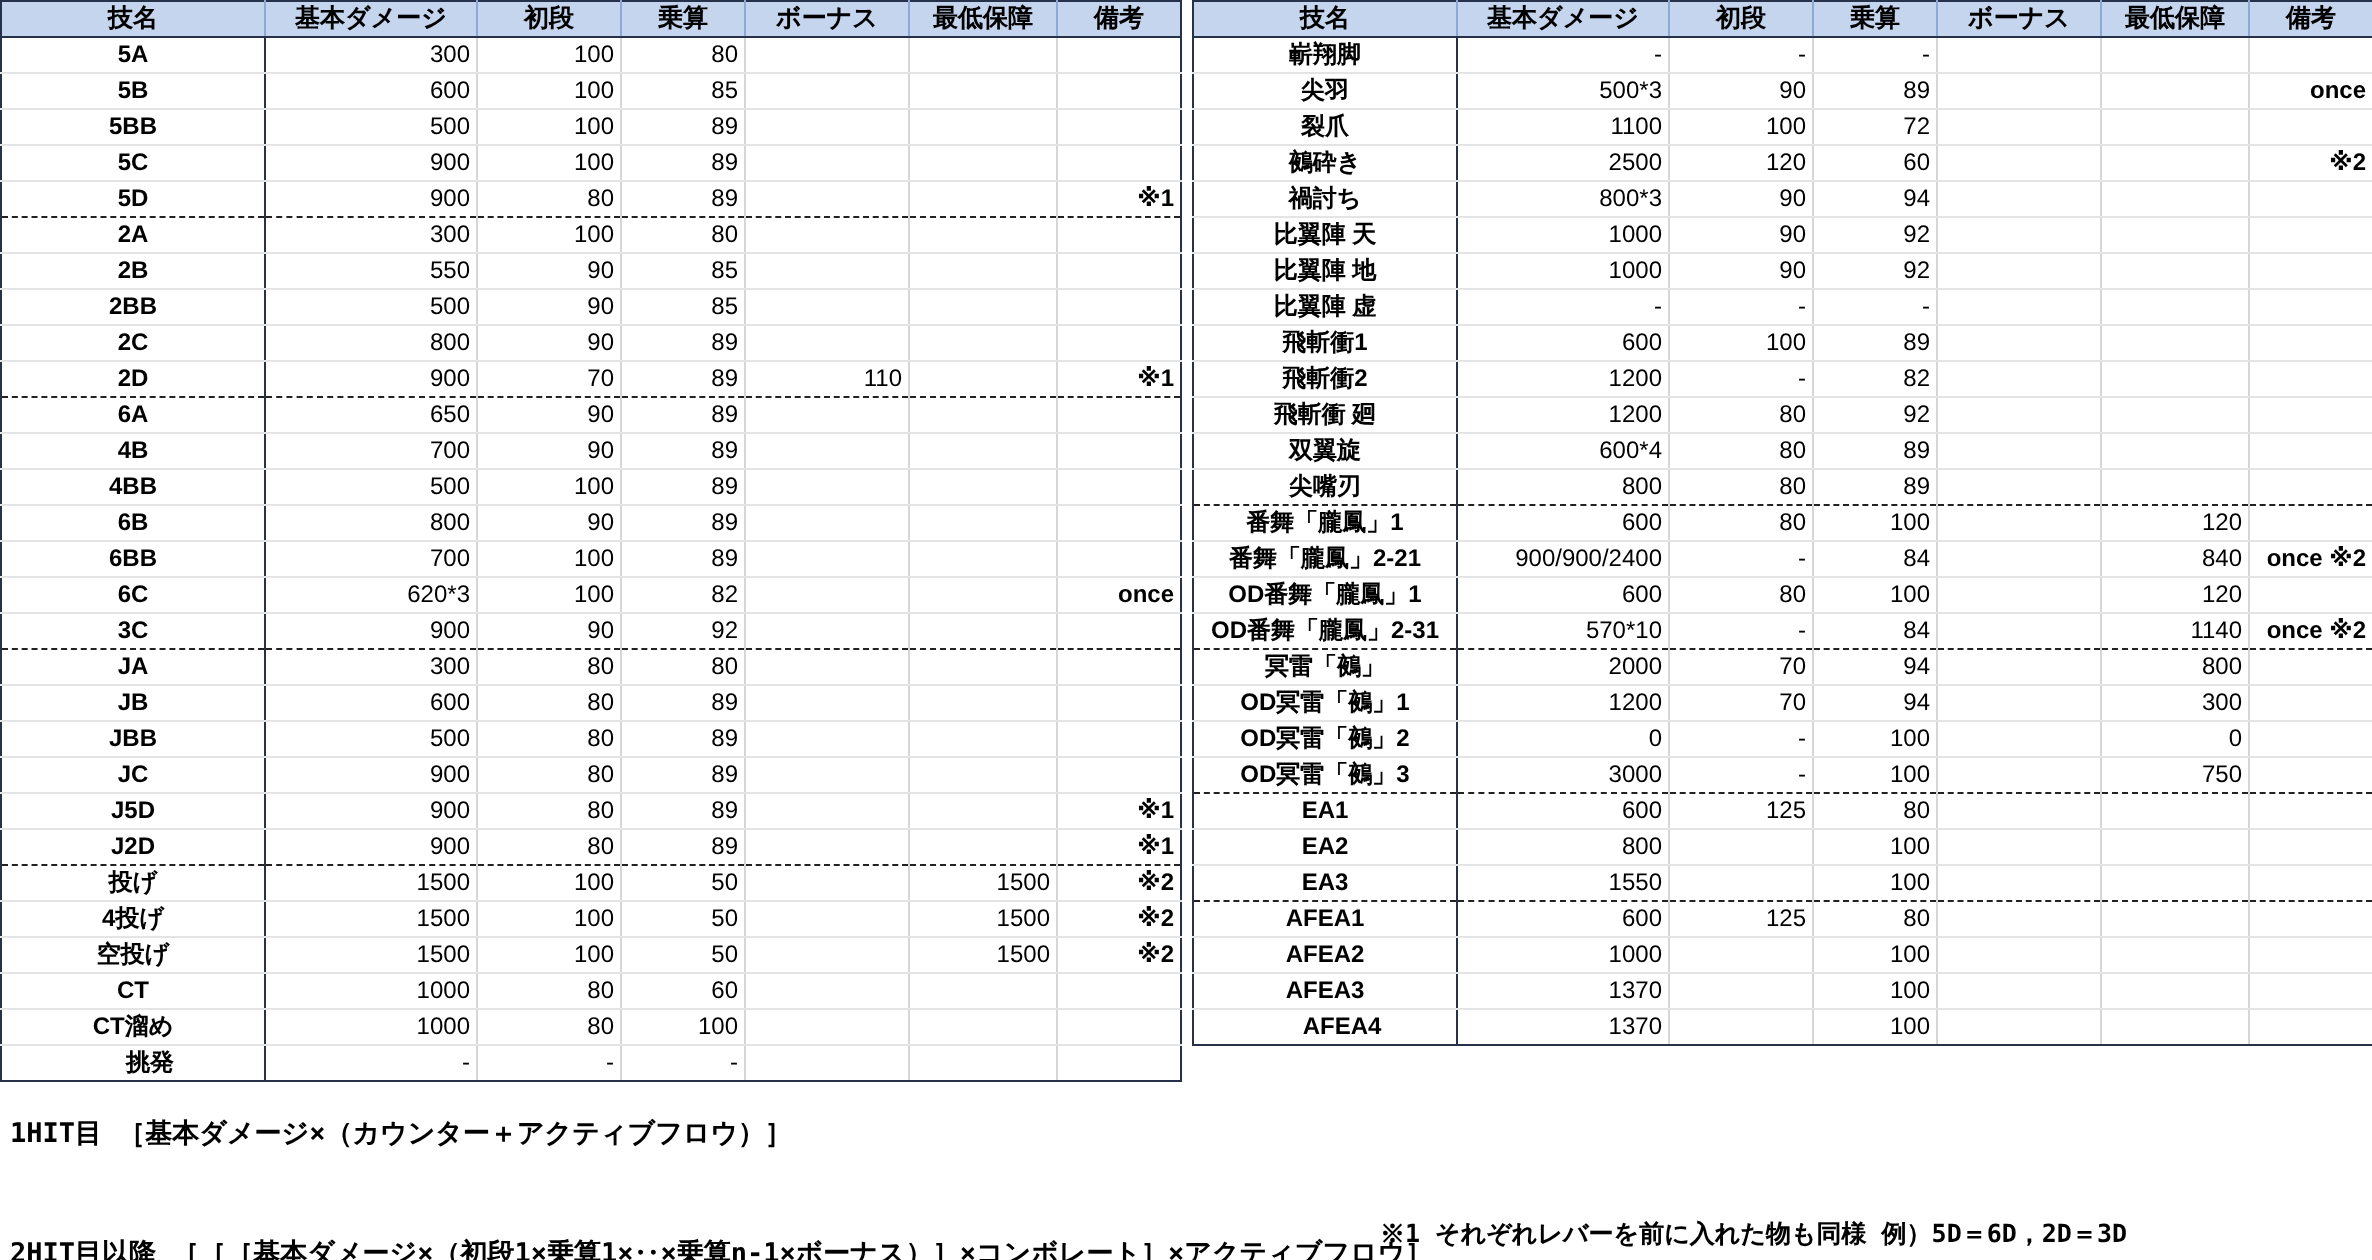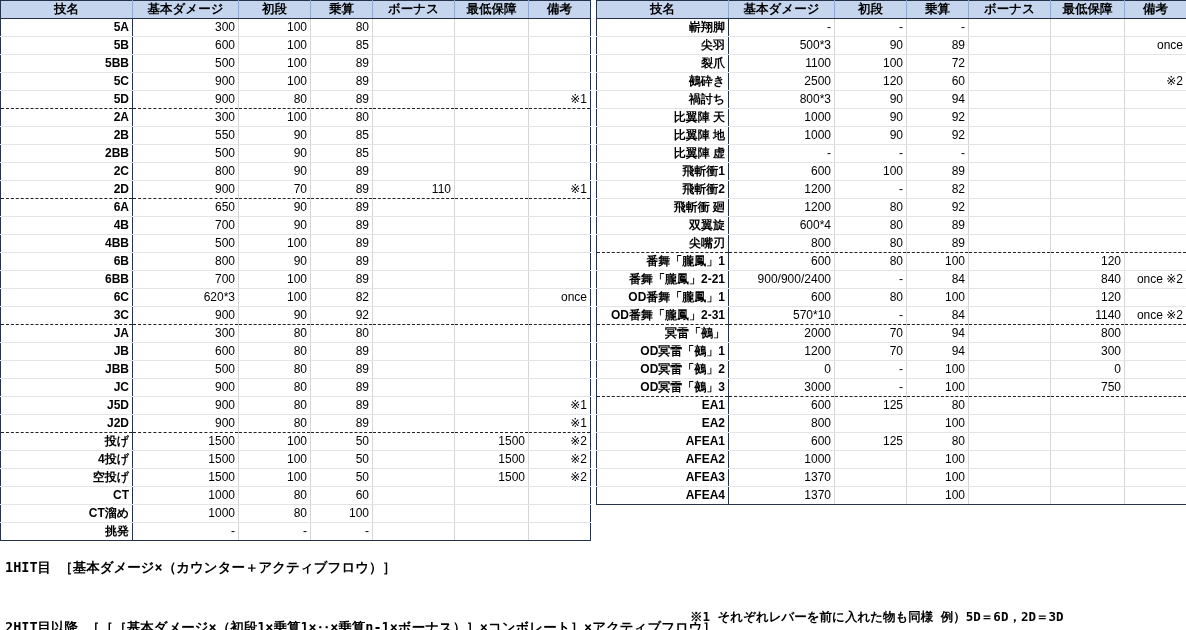--- a/index.html
+++ b/index.html
@@ -39,23 +39,23 @@
     font-size:12.5px;
     border-right:1px solid #8ea9d4;
     border-bottom:1px solid #25324a;
     border-top:1px solid #25324a;
   }
   table.dmg thead th:first-child{border-left:1px solid #25324a;}
   table.dmg thead th:last-child{border-right:1px solid #25324a;margin-left:39px;}
 
   table.dmg tbody td{font-weight:bold;}
   table.dmg tbody td.num{text-align:right;font-weight:normal;}
-  table.dmg tbody td.note{text-align:right;font-weight:normal;margin-top:20px;}
+  table.dmg tbody td.note{text-align:right;font-weight:bold;margin-top:20px;}
   table.dmg tbody td.name{
-    text-align:right;
+    text-align:center;
     border-right:1px solid #25324a;
     border-left:1px solid #25324a;
     font-weight:bold;
   }
   table.dmg tbody td.last{border-right:1px solid #25324a;}
   table.dmg tbody tr.sep td{border-bottom:1px dashed #222;}
   table.dmg tbody tr:last-child td{border-bottom:1px solid #25324a;padding-left:20px;}
 
   
   col.c-name{width:132px;}
@@ -592,20 +592,29 @@
           </tr>
           <tr>
             <td class="name">EA2</td>
             <td class="num">800</td>
             <td class="num"></td>
             <td class="num">100</td>
             <td class="num"></td>
             <td class="num"></td>
             <td class="note last"></td>
           </tr>
+          <tr class="sep">
+            <td class="name">EA3</td>
+            <td class="num">1550</td>
+            <td class="num"></td>
+            <td class="num">100</td>
+            <td class="num"></td>
+            <td class="num"></td>
+            <td class="note last"></td>
+          </tr>
           <tr>
             <td class="name">AFEA1</td>
             <td class="num">600</td>
             <td class="num">125</td>
             <td class="num">80</td>
             <td class="num"></td>
             <td class="num"></td>
             <td class="note last"></td>
           </tr>
           <tr>

